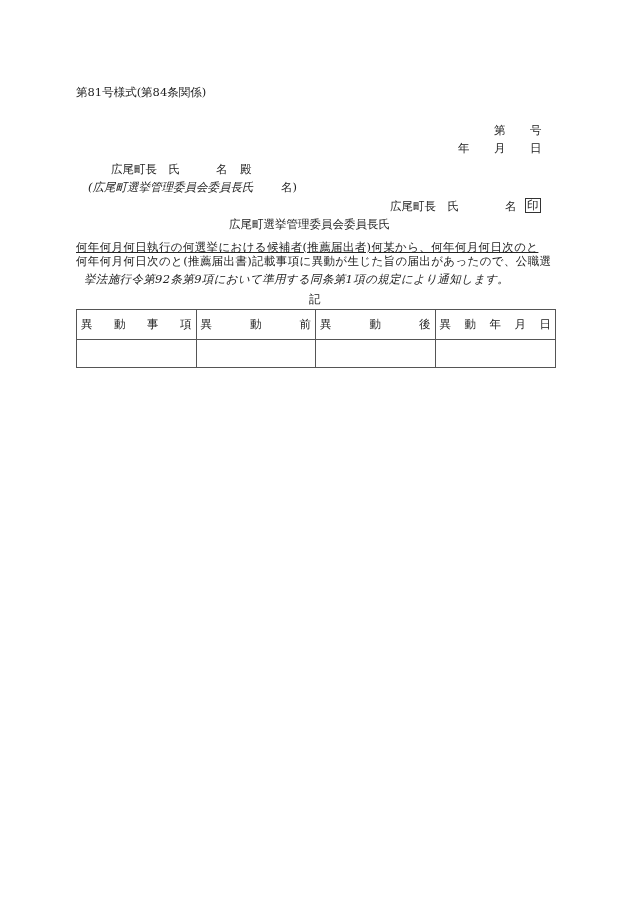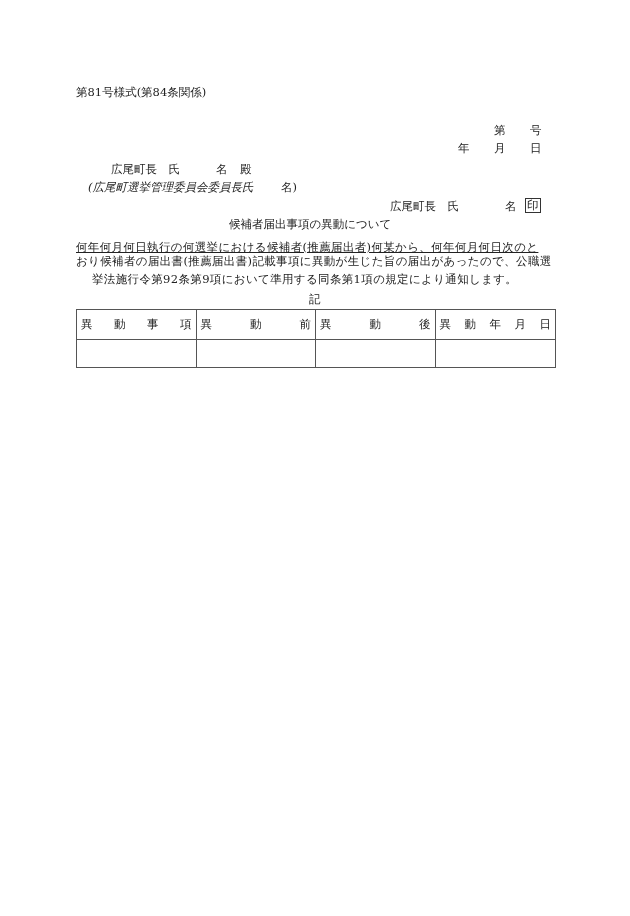--- a/index.html
+++ b/index.html
@@ -37,25 +37,25 @@
 <div class="abs" style="left:216px; top:162px;">名</div>
 <div class="abs" style="left:240px; top:162px;">殿</div>
 
 <div class="abs" style="left:88px; top:180px;font-style:italic;">(広尾町選挙管理委員会委員長氏</div>
 <div class="abs" style="left:281px; top:180px;">名)</div>
 
 <div class="abs" style="left:390px; top:199px;">広尾町長　氏</div>
 <div class="abs" style="left:505px; top:199px;">名</div>
 <div class="abs" style="left:525px; top:198px;"><span class="seal">印</span></div>
 
-<div class="abs" style="left:229px; top:217px;">候補者届出事項の異動について</div>
+<div class="abs" style="left:229px; top:217px;">広尾町選挙管理委員会委員長氏</div>
 
 <div class="abs" style="left:76px; top:240px; letter-spacing:0.35px;text-decoration:underline;">何年何月何日執行の何選挙における候補者(推薦届出者)何某から、何年何月何日次のと</div>
-<div class="abs" style="left:76px; top:254px; letter-spacing:0.35px;">おり候補者の届出書(推薦届出書)記載事項に異動が生じた旨の届出があったので、公職選</div>
-<div class="abs" style="left:92px; top:272px; letter-spacing:0.35px;">挙法施行令第92条第9項において準用する同条第1項の規定により通知します。</div>
+<div class="abs" style="left:76px; top:254px; letter-spacing:0.35px;">何年何月何日次のと(推薦届出書)記載事項に異動が生じた旨の届出があったので、公職選</div>
+<div class="abs" style="left:84px; top:272px; letter-spacing:0.35px;font-style:italic;">挙法施行令第92条第9項において準用する同条第1項の規定により通知します。</div>
 
 <div class="abs" style="left:309px; top:292px;">記</div>
 
 <div class="table">
   <div class="row head">
     <div class="cell">
       <div class="spread">
         <span>異</span>
         <span>動</span>
         <span>事</span>

